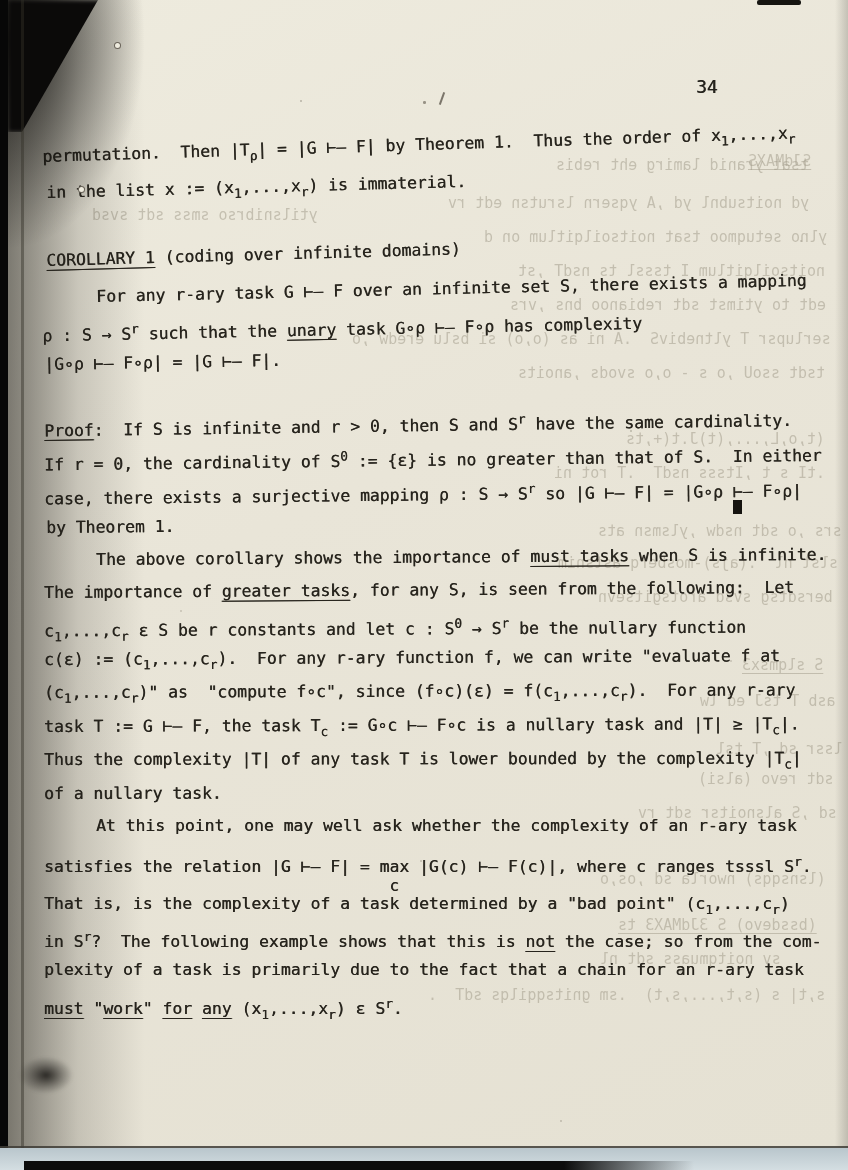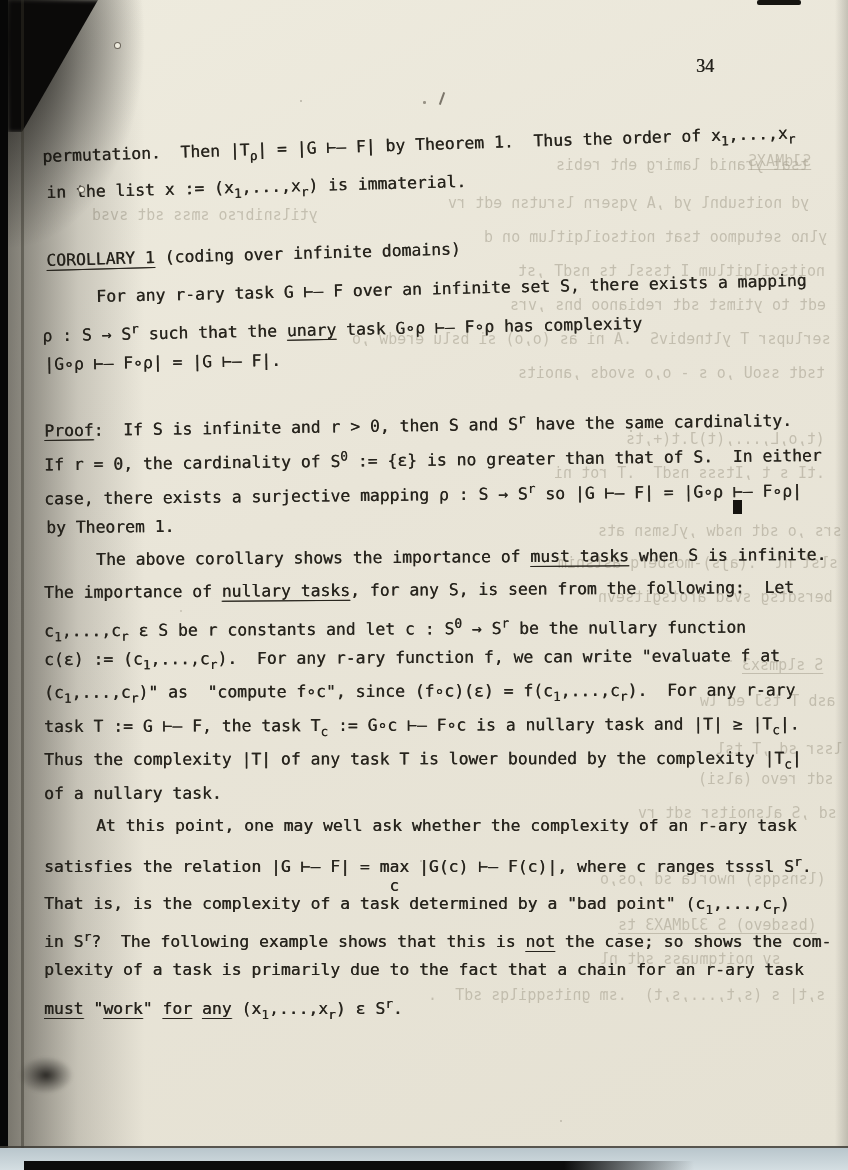--- a/index.html
+++ b/index.html
@@ -46,22 +46,22 @@
      background:linear-gradient(to right,#0c0c0c,rgba(12,12,12,0));}
   
   .layer{position:absolute;left:0;top:0;width:848px;height:1148px;}
   .tl{position:absolute;white-space:pre;font-size:16.4px;line-height:22px;color:#26231c;
       text-shadow:.4px 0 0 rgba(38,35,28,.85);transform-origin:left top;}
   .u{text-decoration:underline;text-underline-offset:4px;text-decoration-thickness:1.4px;}
   .sb{font-size:.78em;vertical-align:-.38em;}
   .sp{font-size:.78em;vertical-align:.5em;}
   .stk{position:relative;display:inline-block;}
   .stkb{position:absolute;left:50%;top:100%;transform:translateX(-50%);margin-top:-3px;font-size:.95em;}
-  .pagenum{position:absolute;left:696px;top:56px;font-size:18px;color:#24221c;
-      text-shadow:.4px 0 0 rgba(36,34,28,.85);font-family:Liberation Serif, serif;}
+  .pagenum{position:absolute;left:696px;top:76px;font-size:18px;color:#24221c;
+      text-shadow:.4px 0 0 rgba(36,34,28,.85);}
   .qed{position:absolute;width:9px;height:14px;background:#15130f;}
   
   .ghost{position:absolute;white-space:pre;font-size:15px;color:#a59f8e;opacity:.55;
       filter:blur(.7px);transform:scaleX(-1);}
   .ghost.gu{text-decoration:underline;text-underline-offset:3px;}
 </style>
 </head>
 <body>
 
 <div class="scan">
@@ -107,33 +107,33 @@
         <div class="tl" style="left: 44px; top: 354px; transform: rotate(-1deg);"><span>|G∘ρ ⊢— F∘ρ| = |G ⊢— F|.</span></div>
       </div>
       <div>
         <div class="tl" style="left: 44px; top: 415px; transform: rotate(-0.8deg);"><span class="u">Proof</span><span>:  If S is infinite and r &gt; 0, then S and S</span><span class="sp">r</span><span> have the same cardinality.</span></div>
         <div class="tl" style="left: 44px; top: 449px; transform: rotate(-0.7deg);"><span>If r = 0, the cardinality of S</span><span class="sp">0</span><span> := {ε} is no greater than that of S.  In either</span></div>
         <div class="tl" style="left: 44px; top: 483px; transform: rotate(-0.6deg);"><span>case, there exists a surjective mapping ρ : S → S</span><span class="sp">r</span><span> so |G ⊢— F| = |G∘ρ ⊢— F∘ρ|</span></div>
         <div class="tl" style="left: 46px; top: 517px; transform: rotate(-0.5deg);"><span>by Theorem 1.</span></div>
       </div>
       <div>
         <div class="tl" style="left: 96px; top: 549px; transform: rotate(-0.4deg);"><span>The above corollary shows the importance of </span><span class="u">must tasks</span><span> when S is infinite.</span></div>
-        <div class="tl" style="left: 44px; top: 582px; transform: rotate(-0.4deg);"><span>The importance of </span><span class="u">nullary tasks</span><span>, for any S, is seen from the following:  Let</span></div>
+        <div class="tl" style="left: 44px; top: 582px; transform: rotate(-0.4deg);"><span>The importance of </span><span class="u">greater tasks</span><span>, for any S, is seen from the following:  Let</span></div>
         <div class="tl" style="left: 44px; top: 615px; transform: rotate(-0.3deg);"><span>c</span><span class="sb">1</span><span>,...,c</span><span class="sb">r</span><span> ε S be r constants and let c : S</span><span class="sp">0</span><span> → S</span><span class="sp">r</span><span> be the nullary function</span></div>
         <div class="tl" style="left: 44px; top: 649px; transform: rotate(-0.3deg);"><span>c(ε) := (c</span><span class="sb">1</span><span>,...,c</span><span class="sb">r</span><span>).  For any r-ary function f, we can write "evaluate f at</span></div>
         <div class="tl" style="left: 44px; top: 682px; transform: rotate(-0.2deg);"><span>(c</span><span class="sb">1</span><span>,...,c</span><span class="sb">r</span><span>)" as  "compute f∘c", since (f∘c)(ε) = f(c</span><span class="sb">1</span><span>,...,c</span><span class="sb">r</span><span>).  For any r-ary</span></div>
         <div class="tl" style="left: 44px; top: 716px; transform: rotate(-0.2deg);"><span>task T := G ⊢— F, the task T</span><span class="sb">c</span><span> := G∘c ⊢— F∘c is a nullary task and |T| ≥ |T</span><span class="sb">c</span><span>|.</span></div>
         <div class="tl" style="left: 44px; top: 749px; transform: rotate(-0.1deg);"><span>Thus the complexity |T| of any task T is lower bounded by the complexity |T</span><span class="sb">c</span><span>|</span></div>
         <div class="tl" style="left: 44px; top: 783px; transform: rotate(-0.1deg);"><span>of a nullary task.</span></div>
       </div>
       <div>
         <div class="tl" style="left: 96px; top: 815px;"><span>At this point, one may well ask whether the complexity of an r-ary task</span></div>
         <div class="tl" style="left: 44px; top: 851px;"><span>satisfies the relation |G ⊢— F| = </span><span class="stk">max<span class="stkb">c</span></span><span> |G(c) ⊢— F(c)|, where c ranges tsssl S</span><span class="sp">r</span><span>.</span></div>
         <div class="tl" style="left: 44px; top: 893px;"><span>That is, is the complexity of a task determined by a "bad point" (c</span><span class="sb">1</span><span>,...,c</span><span class="sb">r</span><span>)</span></div>
-        <div class="tl" style="left: 44px; top: 926px;"><span>in S</span><span class="sp">r</span><span>?  The following example shows that this is </span><span class="u">not</span><span> the case; so shows the com-</span></div>
+        <div class="tl" style="left: 44px; top: 926px;"><span>in S</span><span class="sp">r</span><span>?  The following example shows that this is </span><span class="u">not</span><span> the case; so from the com-</span></div>
         <div class="tl" style="left: 44px; top: 959px;"><span>plexity of a task is primarily due to the fact that a chain for an r-ary task</span></div>
         <div class="tl" style="left: 44px; top: 993px;"><span class="u">must</span><span> "</span><span class="u">work</span><span>" </span><span class="u">for</span><span> </span><span class="u">any</span><span> (x</span><span class="sb">1</span><span>,...,x</span><span class="sb">r</span><span>) ε S</span><span class="sp">r</span><span>.</span></div>
       </div>
     </div>
 
   <div class="pagenum">34</div>
   <div class="qed" style="left: 733px; top: 500px;"></div>
 
   <div class="left-shadow"></div>
   <div class="corner-wedge"></div>

